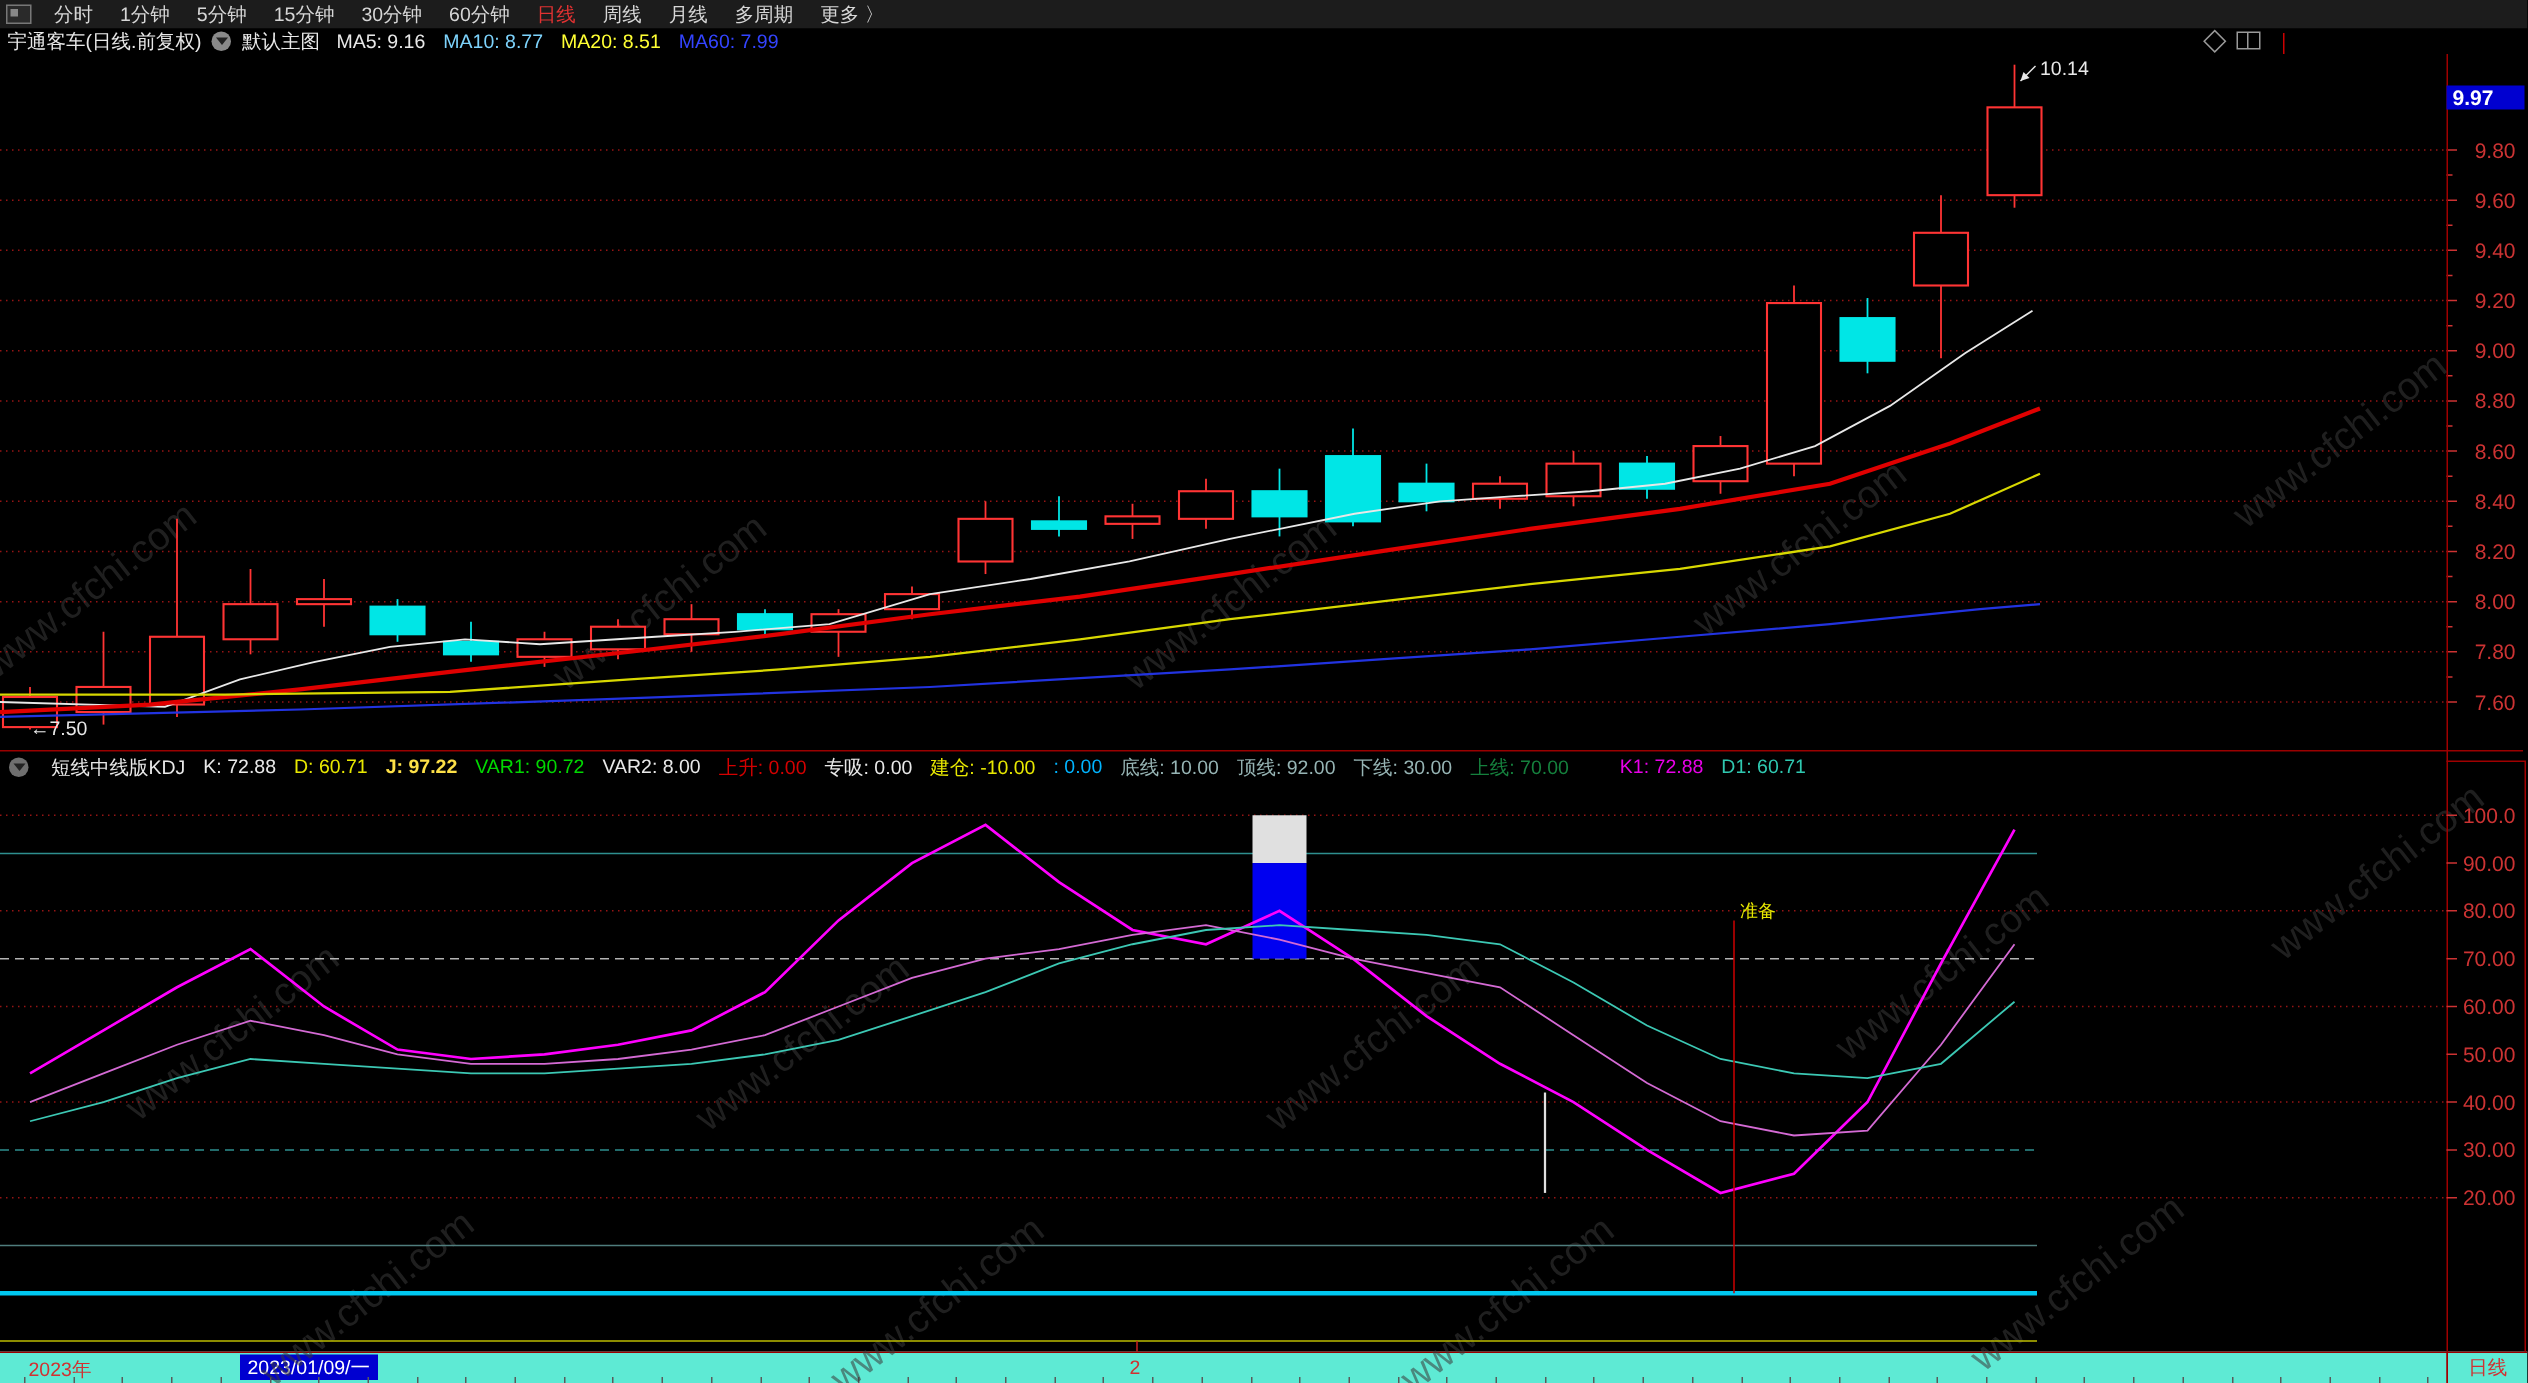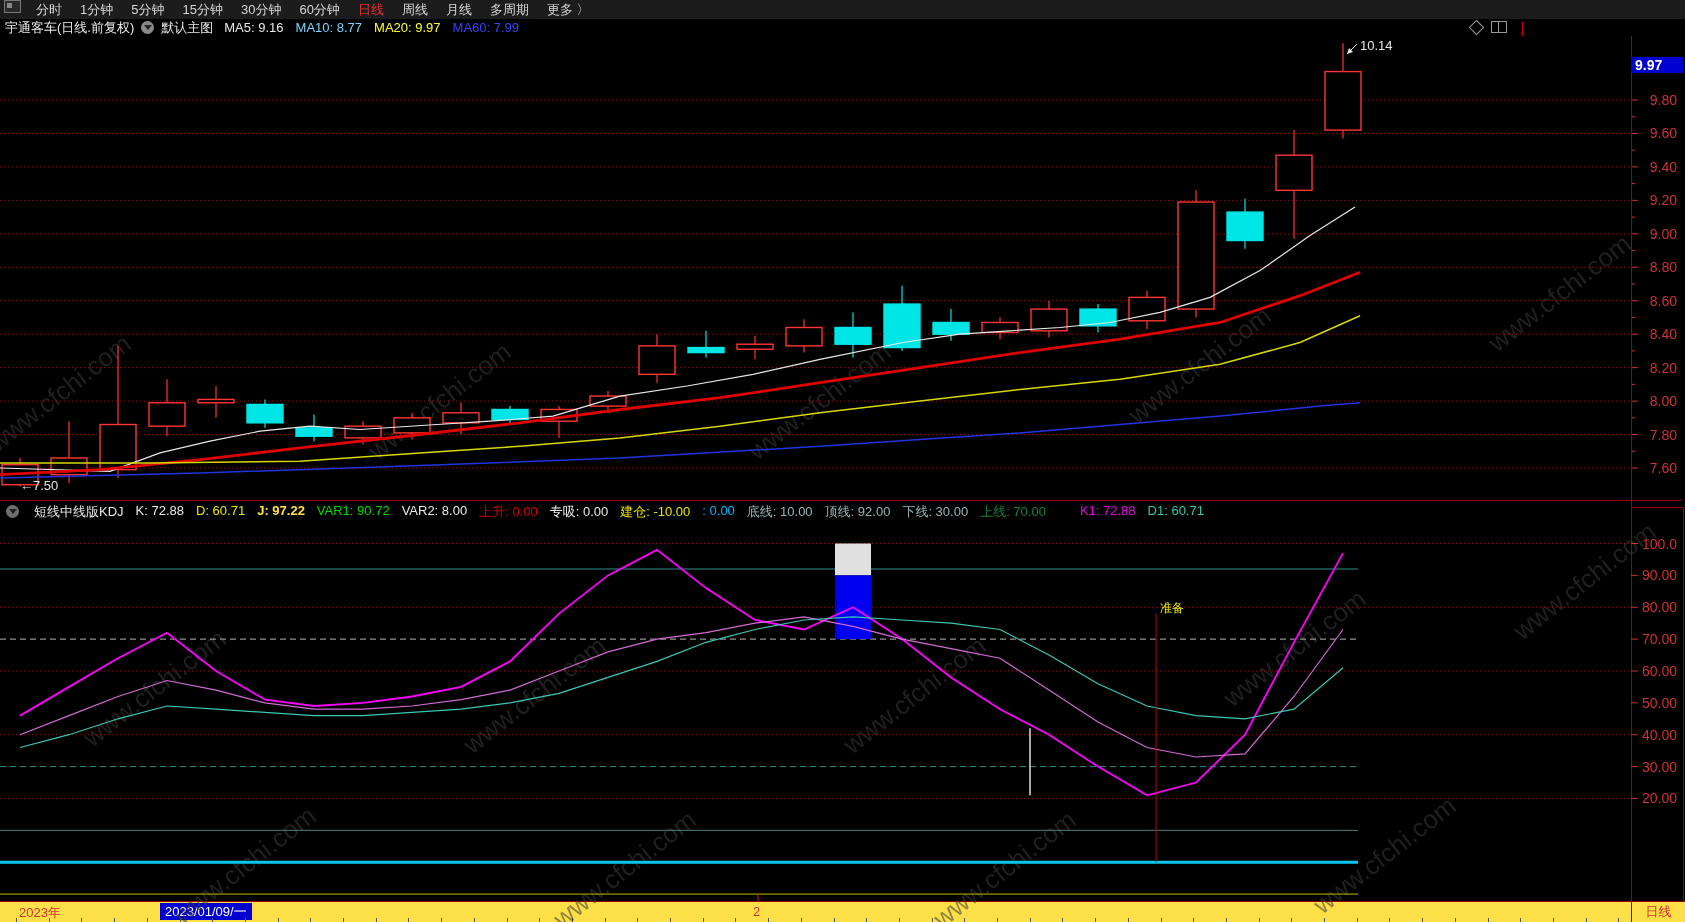--- a/index.html
+++ b/index.html
@@ -1,21 +1,21 @@
 <!DOCTYPE html>
 <html><head>
 <meta charset="utf-8">
 <style>
   html,body{margin:0;padding:0;background:#000;}
   body{width:1685px;height:922px;position:relative;overflow:hidden;
        font-family:"Liberation Sans","DejaVu Sans",sans-serif;}
   .toolbar{position:absolute;top:0;left:0;right:0;height:19px;background:#1c1c1c;
            display:flex;justify-content:space-between;align-items:center;
            font-size:13px;color:#d6d6d6;z-index:2;}
-  .tgroup{display:flex;height:100%;}
+  .tgroup{display:flex;align-items:center;height:100%;}
   .titem{padding:0 9px;line-height:19px;white-space:nowrap;}
   .titem.active{color:#e03232;}
   .tbtn{padding:0 12px;border-left:1px solid #3a3a3a;height:100%;display:flex;
         align-items:center;white-space:nowrap;}
   .appicon{width:15px;height:11px;border:1px solid #777;margin:0 6px 0 4px;
            position:relative;background:#2a2a2a;}
   .appicon:after{content:"";position:absolute;left:2px;top:2px;width:5px;height:5px;
            background:#888;}
   .header{position:absolute;top:19px;left:0;right:0;height:17px;background:#000;
           display:flex;align-items:center;font-size:13px;color:#e8e8e8;gap:7px;
@@ -26,21 +26,21 @@
           border-right:4px solid transparent;border-top:5px solid #222;}
   .ma-wrap{display:flex;gap:12px;margin-left:4px;}
   .hdr-right{position:absolute;right:178px;top:2px;display:flex;gap:9px;align-items:center;}
   .diamond-icon{width:9px;height:9px;border:1px solid #999;transform:rotate(45deg);}
   .split-icon{width:14px;height:10px;border:1px solid #999;position:relative;}
   .split-icon:after{content:"";position:absolute;left:6px;top:0;bottom:0;border-left:1px solid #999;}
   .kdj-header{position:absolute;top:500px;left:0;right:3px;height:21px;border-top:1px solid #9a0000;
           display:flex;align-items:center;font-size:13px;gap:11px;padding-left:6px;z-index:2;}
   .kdj-header .circle-icon{background:#6f6f6f;}
   .bottombar{position:absolute;top:901px;left:0;bottom:0;right:0;border-top:1px solid #9a0000;
-          background:#fde047;font-size:13px;z-index:2;}
+          background:#5eead4;font-size:13px;z-index:2;}
   .year{position:absolute;left:19px;top:2px;color:#d03232;}
   .datechip{position:absolute;left:160px;top:1px;background:#0000d0;color:#fff;padding:0 5px;line-height:17px;}
   .monthmark{position:absolute;left:753px;top:2px;color:#d03232;}
   .periodbox{position:absolute;left:1631px;right:0;top:0;bottom:0;border-left:1px solid #9a0000;
           color:#d03232;display:flex;align-items:center;justify-content:center;}
   .btick{position:absolute;bottom:0;width:1px;height:4px;background:#5a5a5a;}
   #chart{position:absolute;left:0;top:0;z-index:3;pointer-events:none;}
   #chart text{font-family:"Liberation Sans","DejaVu Sans",sans-serif;}
 </style>
 </head>
@@ -63,21 +63,21 @@
     </div>
 </div>
 
 <div class="header">
   <span>宇通客车(日线.前复权)</span>
   <span class="circle-icon"></span>
   <span>默认主图</span>
   <span class="ma-wrap">
       <span class="" style="color: rgb(232, 232, 232);">MA5: 9.16</span>
       <span class="" style="color: #7dd3fc;">MA10: 8.77</span>
-      <span class="" style="color: rgb(255, 255, 51);">MA20: 9.97</span>
+      <span class="" style="color: rgb(255, 255, 51);">MA20: 8.51</span>
       <span class="" style="color: rgb(51, 68, 255);">MA60: 7.99</span>
     </span>
   <span class="hdr-right">
     <span class="diamond-icon"></span>
     <span class="split-icon"></span>
   </span>
 </div>
 
 <svg id="chart" width="1685" height="922">
     <text fill="#3a3a3a" font-size="26" opacity="0.55" text-anchor="middle" transform="translate(65 400) rotate(-38)">www.cfchi.com</text>

